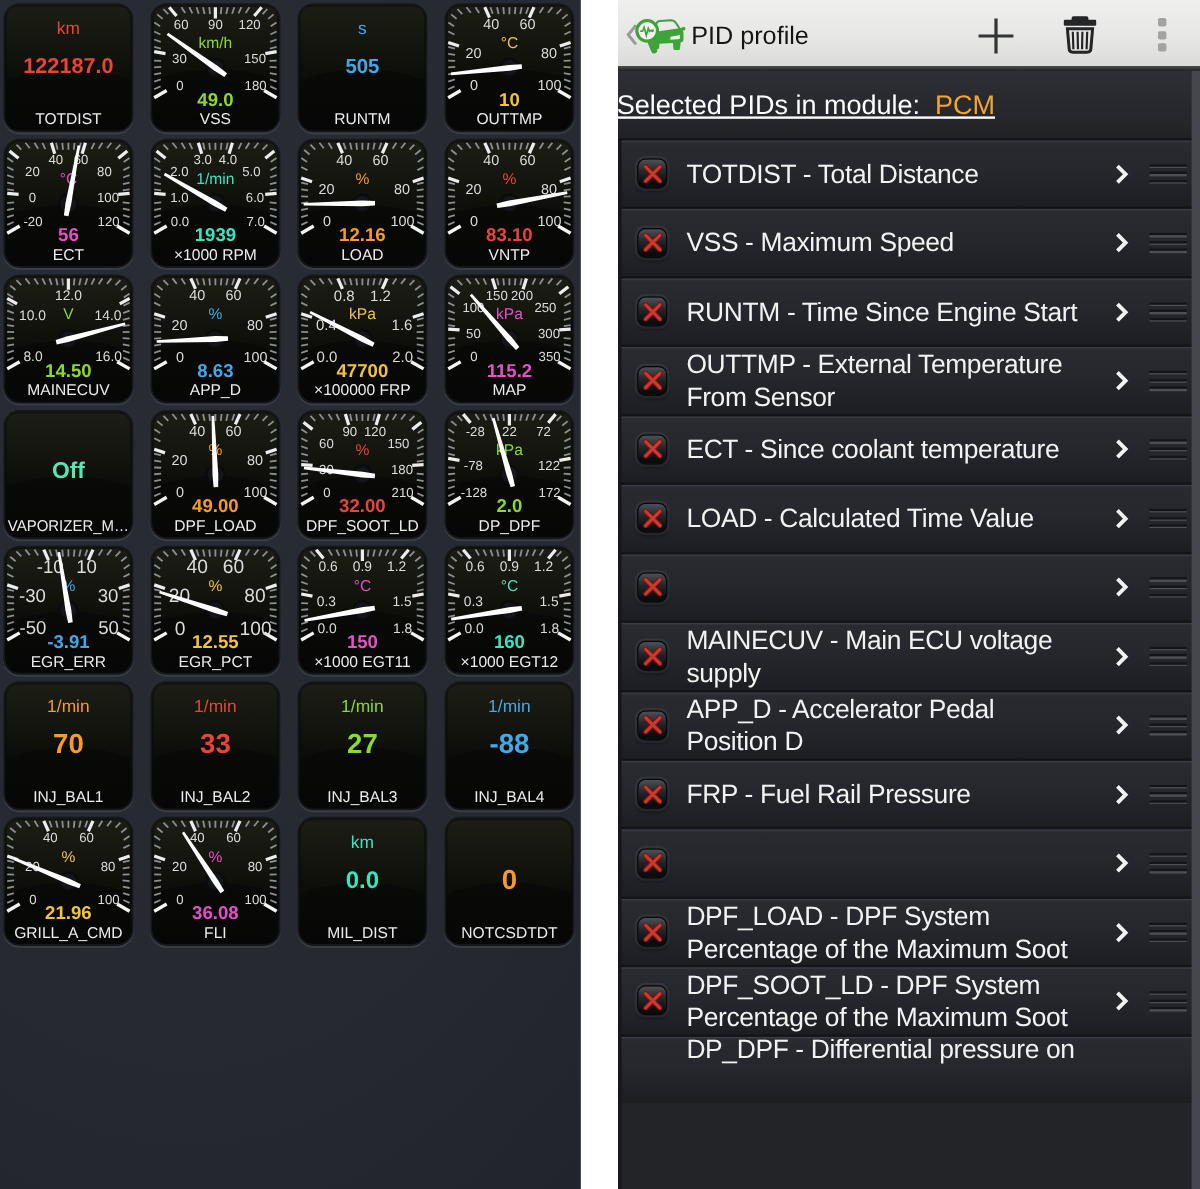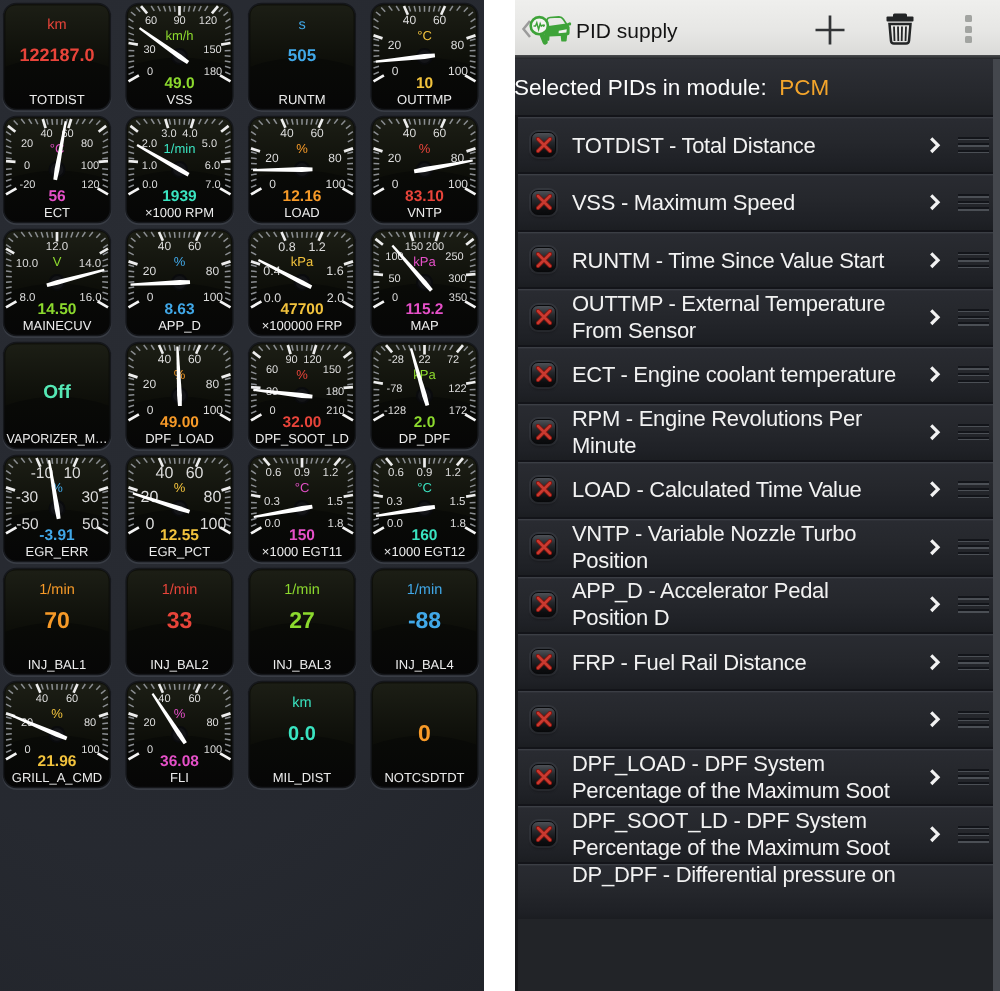--- a/index.html
+++ b/index.html
@@ -14,21 +14,21 @@
   background:linear-gradient(180deg,#4a4c4e,#232528); }
 .back { position:absolute; left:4px; top:17px; }
 .logo { position:absolute; left:13px; top:9px; }
 .title { position:absolute; left:61px; top:19px; font-size:21px; color:#141414; }
 .plus { position:absolute; left:300px; top:15px; }
 .trash { position:absolute; left:368px; top:12px; }
 .dots { position:absolute; left:450px; top:15px; }
 .dots i { display:block; width:7px; height:7px; border-radius:1.5px; background:#a2a4a1; margin-bottom:3.5px; }
 #selbar { position:absolute; left:0; top:59px; width:485px; height:56px;
   background:linear-gradient(180deg,#2d2f35 0%,#26282d 60%,#202226 100%); }
-#selbar .t { position:absolute; left:-1px; top:16px; font-size:22.5px; color:#fcfcfc; }
+#selbar .t { position:absolute; left:-1px; top:16px; font-size:22.5px; color:#fcfcfc;text-decoration:underline; }
 #selbar .t b { color:#f4a52b; font-weight:normal; }
 #list { position:absolute; left:0; top:115px; width:485px; }
 #sbar { position:absolute; left:478px; top:57px; width:7px; height:934px; background:#44474d; }
 #ledge { position:absolute; left:0; top:115px; width:2.5px; height:876px; background:#17181b; }
 .row { position:relative; width:485px; height:57.45px; border-top:2px solid #131419;
   background:linear-gradient(180deg,#41444b 0px,#292b31 2px,#25272c 45%,#1e2025 88%,#1b1d21 100%); }
 .xbtn { position:absolute; left:16px; top:50%; margin-top:-12.5px; width:25px; height:25px;
   border-radius:7px; border:1px solid #08090b;
   background:linear-gradient(180deg,#4d5056 0%,#26282c 40%,#0c0d0f 85%,#090a0c 100%);
   box-shadow:0 0 0 2px rgba(95,100,108,0.22), 0 2px 3px rgba(0,0,0,0.45);
@@ -1223,21 +1223,21 @@
             <i></i>
           </div>
         </div>
         <div class="row">
           <div class="xbtn">
             <svg width="16" height="16" viewBox="0 0 16 16">
               <path d="M2,2 L14,14 M14,2 L2,14" stroke="#7e130e" stroke-width="4.3" stroke-linecap="round"></path>
               <path d="M2,2 L14,14 M14,2 L2,14" stroke="#ca3a30" stroke-width="2.5" stroke-linecap="round"></path>
             </svg>
           </div>
-          <div class="rtext">RUNTM - Time Since Value Start</div>
+          <div class="rtext">RUNTM - Time Since Engine Start</div>
           <div class="chev"><svg width="12" height="18" viewBox="0 0 12 18">
               <path d="M2.2,2.4 L9,9.2 L2.2,16" stroke="#f2f2f2" stroke-width="3.2" fill="none" stroke-linecap="butt" stroke-linejoin="miter"></path>
             </svg></div>
           <div class="grip">
             <i></i>
             <i></i>
             <i></i>
           </div>
         </div>
         <div class="row">
@@ -1257,72 +1257,71 @@
             <i></i>
           </div>
         </div>
         <div class="row">
           <div class="xbtn">
             <svg width="16" height="16" viewBox="0 0 16 16">
               <path d="M2,2 L14,14 M14,2 L2,14" stroke="#7e130e" stroke-width="4.3" stroke-linecap="round"></path>
               <path d="M2,2 L14,14 M14,2 L2,14" stroke="#ca3a30" stroke-width="2.5" stroke-linecap="round"></path>
             </svg>
           </div>
-          <div class="rtext">ECT - Engine coolant temperature</div>
+          <div class="rtext">ECT - Since coolant temperature</div>
           <div class="chev"><svg width="12" height="18" viewBox="0 0 12 18">
               <path d="M2.2,2.4 L9,9.2 L2.2,16" stroke="#f2f2f2" stroke-width="3.2" fill="none" stroke-linecap="butt" stroke-linejoin="miter"></path>
             </svg></div>
           <div class="grip">
             <i></i>
             <i></i>
             <i></i>
           </div>
         </div>
         <div class="row">
           <div class="xbtn">
             <svg width="16" height="16" viewBox="0 0 16 16">
               <path d="M2,2 L14,14 M14,2 L2,14" stroke="#7e130e" stroke-width="4.3" stroke-linecap="round"></path>
               <path d="M2,2 L14,14 M14,2 L2,14" stroke="#ca3a30" stroke-width="2.5" stroke-linecap="round"></path>
             </svg>
           </div>
-          <div class="rtext">RPM - Engine Revolutions Per<br>Minute</div>
+          <div class="rtext">LOAD - Calculated Time Value</div>
           <div class="chev"><svg width="12" height="18" viewBox="0 0 12 18">
               <path d="M2.2,2.4 L9,9.2 L2.2,16" stroke="#f2f2f2" stroke-width="3.2" fill="none" stroke-linecap="butt" stroke-linejoin="miter"></path>
             </svg></div>
           <div class="grip">
             <i></i>
             <i></i>
             <i></i>
           </div>
         </div>
         <div class="row">
           <div class="xbtn">
             <svg width="16" height="16" viewBox="0 0 16 16">
               <path d="M2,2 L14,14 M14,2 L2,14" stroke="#7e130e" stroke-width="4.3" stroke-linecap="round"></path>
               <path d="M2,2 L14,14 M14,2 L2,14" stroke="#ca3a30" stroke-width="2.5" stroke-linecap="round"></path>
             </svg>
           </div>
-          <div class="rtext">LOAD - Calculated Time Value</div>
           <div class="chev"><svg width="12" height="18" viewBox="0 0 12 18">
               <path d="M2.2,2.4 L9,9.2 L2.2,16" stroke="#f2f2f2" stroke-width="3.2" fill="none" stroke-linecap="butt" stroke-linejoin="miter"></path>
             </svg></div>
           <div class="grip">
             <i></i>
             <i></i>
             <i></i>
           </div>
         </div>
         <div class="row">
           <div class="xbtn">
             <svg width="16" height="16" viewBox="0 0 16 16">
               <path d="M2,2 L14,14 M14,2 L2,14" stroke="#7e130e" stroke-width="4.3" stroke-linecap="round"></path>
               <path d="M2,2 L14,14 M14,2 L2,14" stroke="#ca3a30" stroke-width="2.5" stroke-linecap="round"></path>
             </svg>
           </div>
-          <div class="rtext">VNTP - Variable Nozzle Turbo<br>Position</div>
+          <div class="rtext">MAINECUV - Main ECU voltage<br>supply</div>
           <div class="chev"><svg width="12" height="18" viewBox="0 0 12 18">
               <path d="M2.2,2.4 L9,9.2 L2.2,16" stroke="#f2f2f2" stroke-width="3.2" fill="none" stroke-linecap="butt" stroke-linejoin="miter"></path>
             </svg></div>
           <div class="grip">
             <i></i>
             <i></i>
             <i></i>
           </div>
         </div>
         <div class="row">
@@ -1342,21 +1341,21 @@
             <i></i>
           </div>
         </div>
         <div class="row">
           <div class="xbtn">
             <svg width="16" height="16" viewBox="0 0 16 16">
               <path d="M2,2 L14,14 M14,2 L2,14" stroke="#7e130e" stroke-width="4.3" stroke-linecap="round"></path>
               <path d="M2,2 L14,14 M14,2 L2,14" stroke="#ca3a30" stroke-width="2.5" stroke-linecap="round"></path>
             </svg>
           </div>
-          <div class="rtext">FRP - Fuel Rail Distance</div>
+          <div class="rtext">FRP - Fuel Rail Pressure</div>
           <div class="chev"><svg width="12" height="18" viewBox="0 0 12 18">
               <path d="M2.2,2.4 L9,9.2 L2.2,16" stroke="#f2f2f2" stroke-width="3.2" fill="none" stroke-linecap="butt" stroke-linejoin="miter"></path>
             </svg></div>
           <div class="grip">
             <i></i>
             <i></i>
             <i></i>
           </div>
         </div>
         <div class="row">
@@ -1426,21 +1425,21 @@
 <path d="M16.8,17.6 L38.2,14.6 Q41,15.4 41.6,18.2 L41.6,24 Q41.6,25.8 40,26.2 L39.2,26.3 L38.6,31.8 Q38.5,32.6 37.6,32.6 L34.2,32.6 Q33.3,32.6 33.2,31.7 L32.7,26.9 L21.5,27.5 L21.3,30.9 Q21.2,31.8 20.3,31.8 L17.9,31.8 Q17,31.8 16.9,30.9 L16.5,24 Z" fill="#3ea339"></path>
 <path d="M30.8,21.7 L38.8,20.2 L38.4,23.4 L30.6,24.2 Z" fill="#f2f2f0"></path>
 <path d="M37.9,14.9 L41.8,13.2 Q43.3,13.5 43.2,14.9 L42.8,16.3 L38.8,16.9 Z" fill="#3ea339"></path>
 <g>
 <circle cx="11.3" cy="16.7" r="8.6" fill="#f4f4f2" stroke="#3ea339" stroke-width="2.6"></circle>
 <path d="M5.5,17 L7.5,17 L8.8,13.8 L10.6,20.5 L12.2,14.6 L13.3,17.2 L14.6,16.2 L16.8,16.2" stroke="#3ea339" stroke-width="1.4" fill="none"></path>
 <circle cx="15.7" cy="16.8" r="1.1" fill="#3ea339"></circle>
 <rect x="13.2" y="23.8" width="5.2" height="12" rx="2.5" fill="#3ea339" transform="rotate(-22 15.8 29.8)"></rect>
 </g>
 </svg></div>
-    <div class="title">PID supply</div>
+    <div class="title">PID profile</div>
     <div class="plus"><svg width="30" height="30" viewBox="0 0 30 30">
       <path d="M15,0.5 L15,29.5 M0.5,15 L29.5,15" stroke="#323436" stroke-width="2.7"></path>
           </svg></div>
     <div class="trash"><svg width="34" height="34" viewBox="0 0 34 34">
 <rect x="10" y="1.5" width="14" height="5" rx="1.5" fill="#232526"></rect>
 <rect x="3.5" y="4.5" width="27" height="5" rx="1" fill="#232526"></rect>
 <path d="M6.5,12 L8,29 Q8.2,31.5 11,31.5 L23,31.5 Q25.8,31.5 26,29 L27.5,12 Z" fill="none" stroke="#232526" stroke-width="2.5"></path>
 <line x1="11" y1="14.5" x2="11.5" y2="29" stroke="#232526" stroke-width="1.8"></line>
 <line x1="15" y1="14.5" x2="15.3" y2="29" stroke="#232526" stroke-width="1.8"></line>
 <line x1="19" y1="14.5" x2="18.7" y2="29" stroke="#232526" stroke-width="1.8"></line>

